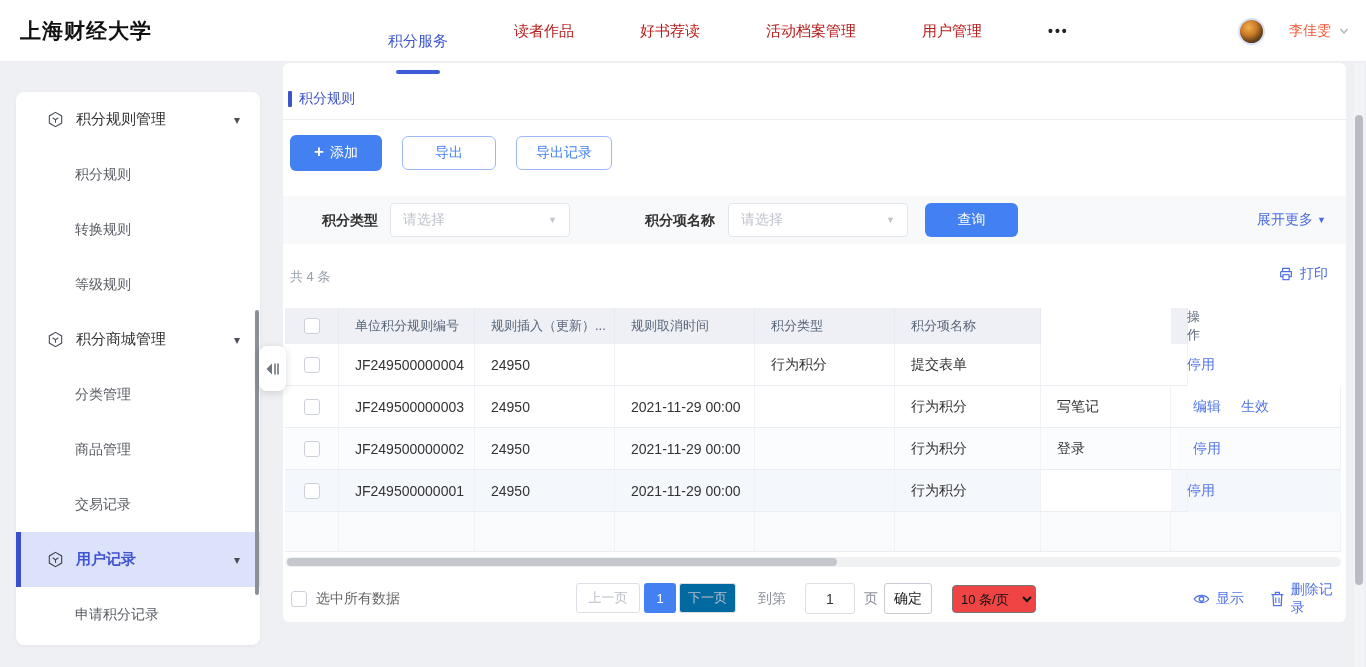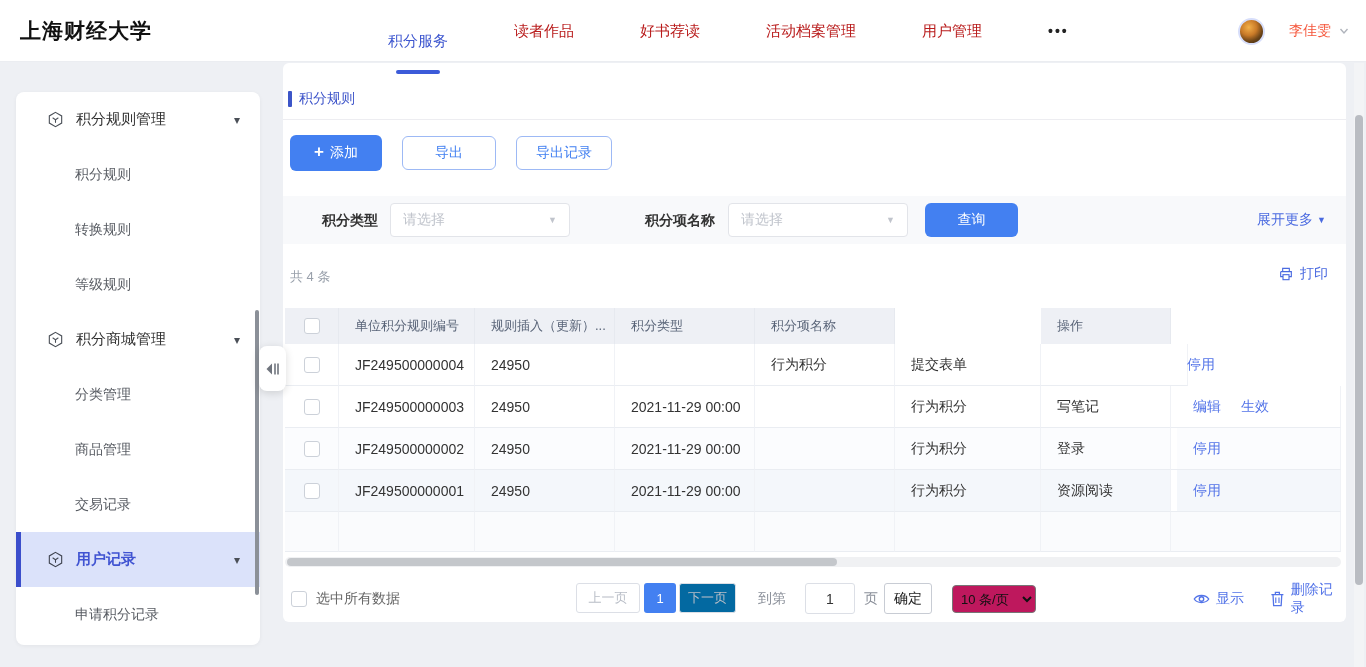--- a/index.html
+++ b/index.html
@@ -117,21 +117,21 @@
   #pg-next { left:396px; width:57px; border:1px solid #dcdfe6; color:#b9bec7; background:#0369a1; }
   #goto-prefix { position:absolute; left:475px; top:0; height:47px; line-height:47px; font-size:14px; color:#8a8f99; }
   #goto-input { position:absolute; left:522px; top:8px; width:50px; height:31px; border:1px solid #dcdfe6;
     border-radius:3px; text-align:center; font-size:14px; color:#333; outline:none;
     font-family:"Liberation Sans",sans-serif; }
   #goto-suffix { position:absolute; left:581px; top:0; height:47px; line-height:47px; font-size:14px; color:#8a8f99; }
   #btn-confirm { position:absolute; left:601px; top:8px; width:48px; height:31px; background:#fff;
     border:1px solid #c8ccd4; border-radius:3px; font-size:14px; color:#222; display:flex;
     align-items:center; justify-content:center; cursor:pointer; }
   #page-size-select { position:absolute; left:669px; top:10px; width:84px; height:28px; font-size:13px;
-    color:#111; border:1px solid #767676; border-radius:4px; background:#be185d; padding:0 4px;
+    color:#111; border:1px solid #767676; border-radius:4px; background:#ef4444; padding:0 4px;
     font-family:"Liberation Sans",sans-serif; }
   #show-link { position:absolute; left:910px; top:0; height:47px; display:flex; align-items:center; gap:6px;
     font-size:14px; color:#5273e8; cursor:pointer; }
   #delete-link { position:absolute; left:987px; top:0; height:47px; display:flex; align-items:center; gap:6px;
     font-size:14px; color:#5273e8; cursor:pointer; }
 
   
   #v-scroll { position:absolute; right:2px; top:63px; width:10px; height:604px; background:#f3f4f6; z-index:40; }
   #v-thumb { position:absolute; left:1px; top:52px; width:8px; height:470px; background:#b9bcc2; border-radius:4px; cursor:pointer; }
 </style>
@@ -265,20 +265,21 @@
     <span>打印</span>
   </div>
 
   <div id="data-table">
     <div class="trow">
       <div class="th cb-cell">
           <div class="checkbox"></div>
         </div>
       <div class="th">单位积分规则编号</div>
       <div class="th">规则插入（更新）...</div>
+      <div class="th">规则取消时间</div>
       <div class="th">积分类型</div>
       <div class="th">积分项名称</div>
       <div class="th gapcell"></div>
       <div class="th">操作</div>
     </div>
 
     <div class="trow">
       <div class="td cb-cell">
           <div class="checkbox"></div>
         </div>
@@ -328,21 +329,20 @@
 
     <div class="trow row-a4">
       <div class="td cb-cell">
           <div class="checkbox"></div>
         </div>
       <div class="td">JF249500000001</div>
       <div class="td">24950</div>
       <div class="td">2021-11-29 00:00</div>
       <div class="td"></div>
       <div class="td">行为积分</div>
-      <div class="td">资源阅读</div>
       <div class="td gapcell"></div>
       <div class="td">
           <span class="action-link">停用</span>
         </div>
     </div>
 
     <div class="trow empty-row">
       <div class="td cb-cell"></div>
         <div class="td"></div>
         <div class="td"></div>

